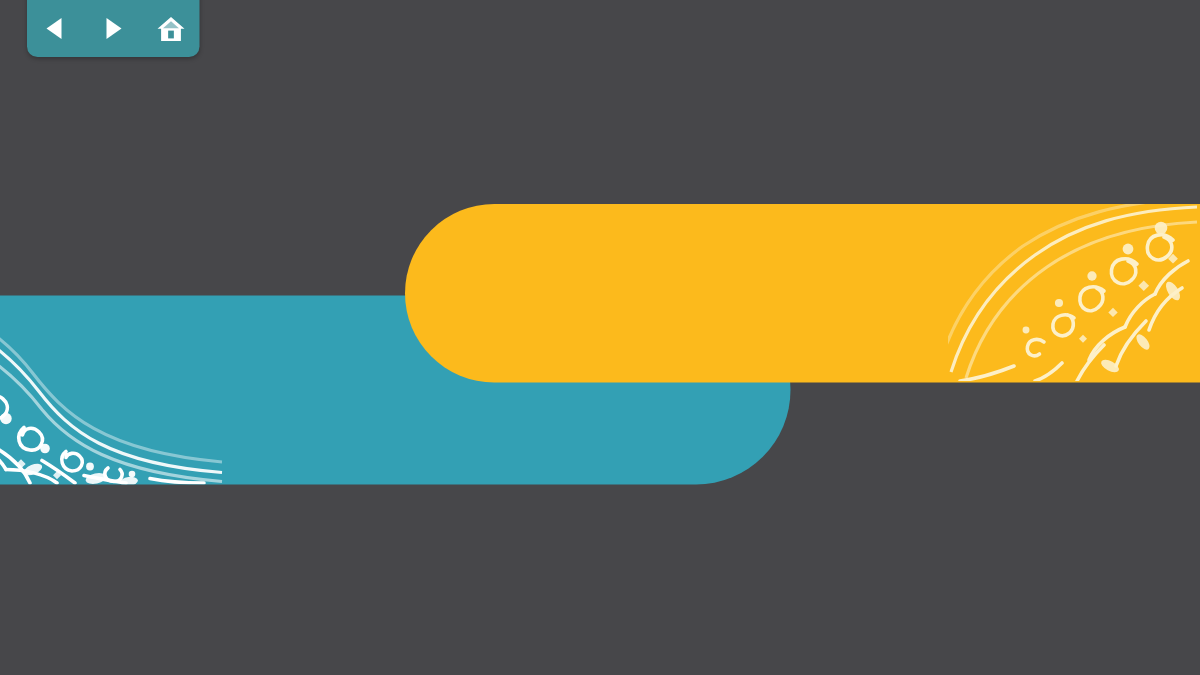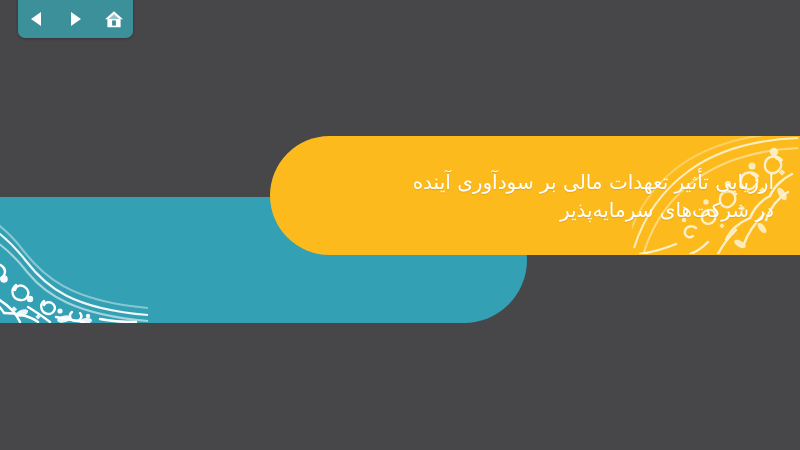--- a/index.html
+++ b/index.html
@@ -222,19 +222,15 @@
         <rect x="148" y="34" width="4.6" height="4.6" transform="rotate(45 150 36)"></rect>
         <rect x="88" y="88" width="3.8" height="3.8" transform="rotate(45 90 90)"></rect>
       </g>
       <g fill="#fdf0c8" opacity="0.9">
         <ellipse cx="150" cy="58" rx="7" ry="3.4" transform="rotate(58 150 58)"></ellipse>
         <ellipse cx="130" cy="92" rx="6" ry="3" transform="rotate(52 130 92)"></ellipse>
         <ellipse cx="108" cy="108" rx="6.5" ry="3.2" transform="rotate(28 108 108)"></ellipse>
       </g>
     </svg>
 
-    <div id="title-text">
-      <span class="title-line">ارزیابی تأثیر تعهدات مالی بر سودآوری آینده</span>
-      <span class="title-line">در شرکت‌های سرمایه‌پذیر</span>
-    </div>
   </div>
 
 </div>
 
 </body></html>

